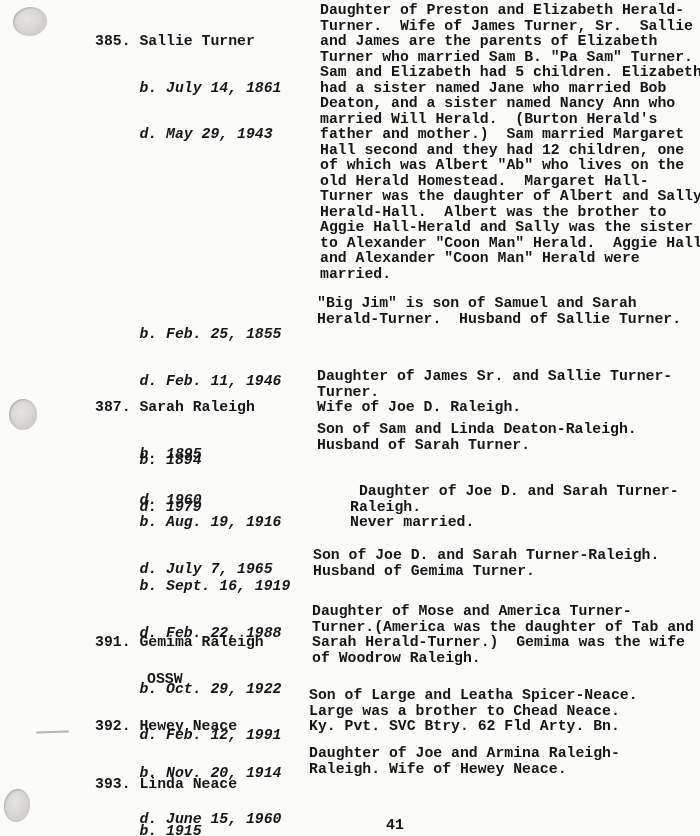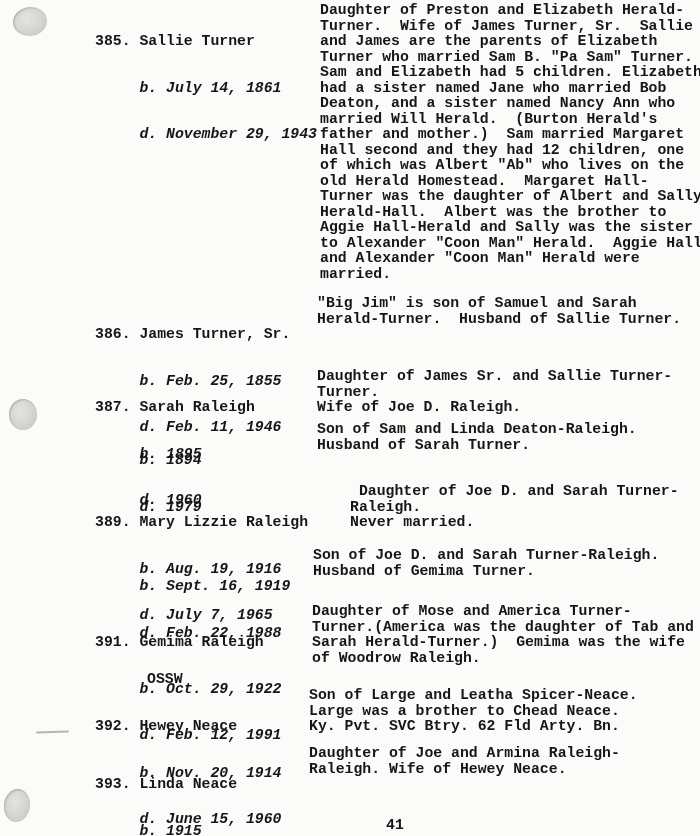--- a/index.html
+++ b/index.html
@@ -82,21 +82,21 @@
 
   <div class="punch punch-top"></div>
   <div class="punch punch-middle"></div>
   <div class="punch punch-bottom"></div>
   <div class="pencil-mark"></div>
 
   <div class="entry" style="top:3px">
     <div class="ncol">
       <div><span class="num">385.</span><span>Sallie Turner</span></div>
       <div class="dateline">b. July 14, 1861</div>
-      <div class="dateline">d. November 29, 1943</div>
+      <div class="dateline">d. May 29, 1943</div>
     </div>
     <div class="desc" style="left:320px">Daughter of Preston and Elizabeth Herald-
 Turner.  Wife of James Turner, Sr.  Sallie
 and James are the parents of Elizabeth
 Turner who married Sam B. "Pa Sam" Turner.
 Sam and Elizabeth had 5 children. Elizabeth
 had a sister named Jane who married Bob
 Deaton, and a sister named Nancy Ann who
 married Will Herald.  (Burton Herald's
 father and mother.)  Sam married Margaret
@@ -106,21 +106,20 @@
 Turner was the daughter of Albert and Sally
 Herald-Hall.  Albert was the brother to
 Aggie Hall-Herald and Sally was the sister
 to Alexander "Coon Man" Herald.  Aggie Hall
 and Alexander "Coon Man" Herald were
 married.</div>
   </div>
 
   <div class="entry" style="top:296px">
     <div class="ncol">
-      <div><span class="num">386.</span><span>James Turner, Sr.</span></div>
       <div class="dateline">b. Feb. 25, 1855</div>
       <div class="dateline">d. Feb. 11, 1946</div>
     </div>
     <div class="desc" style="left:317px">"Big Jim" is son of Samuel and Sarah
 Herald-Turner.  Husband of Sallie Turner.</div>
   </div>
 
   <div class="entry" style="top:369px">
     <div class="ncol">
       <div><span class="num">387.</span><span>Sarah Raleigh</span></div>
@@ -136,21 +135,20 @@
     <div class="ncol">
       <div class="dateline">b. 1894</div>
       <div class="dateline">d. 1979</div>
     </div>
     <div class="desc" style="left:317px">Son of Sam and Linda Deaton-Raleigh.
 Husband of Sarah Turner.</div>
   </div>
 
   <div class="entry" style="top:484px">
     <div class="ncol">
-      <div><span class="num">389.</span><span>Mary Lizzie Raleigh</span></div>
       <div class="dateline">b. Aug. 19, 1916</div>
       <div class="dateline">d. July 7, 1965</div>
     </div>
     <div class="desc" style="left:350px"> Daughter of Joe D. and Sarah Turner-
 Raleigh.
 Never married.</div>
   </div>
 
   <div class="entry" style="top:548px">
     <div class="ncol">

